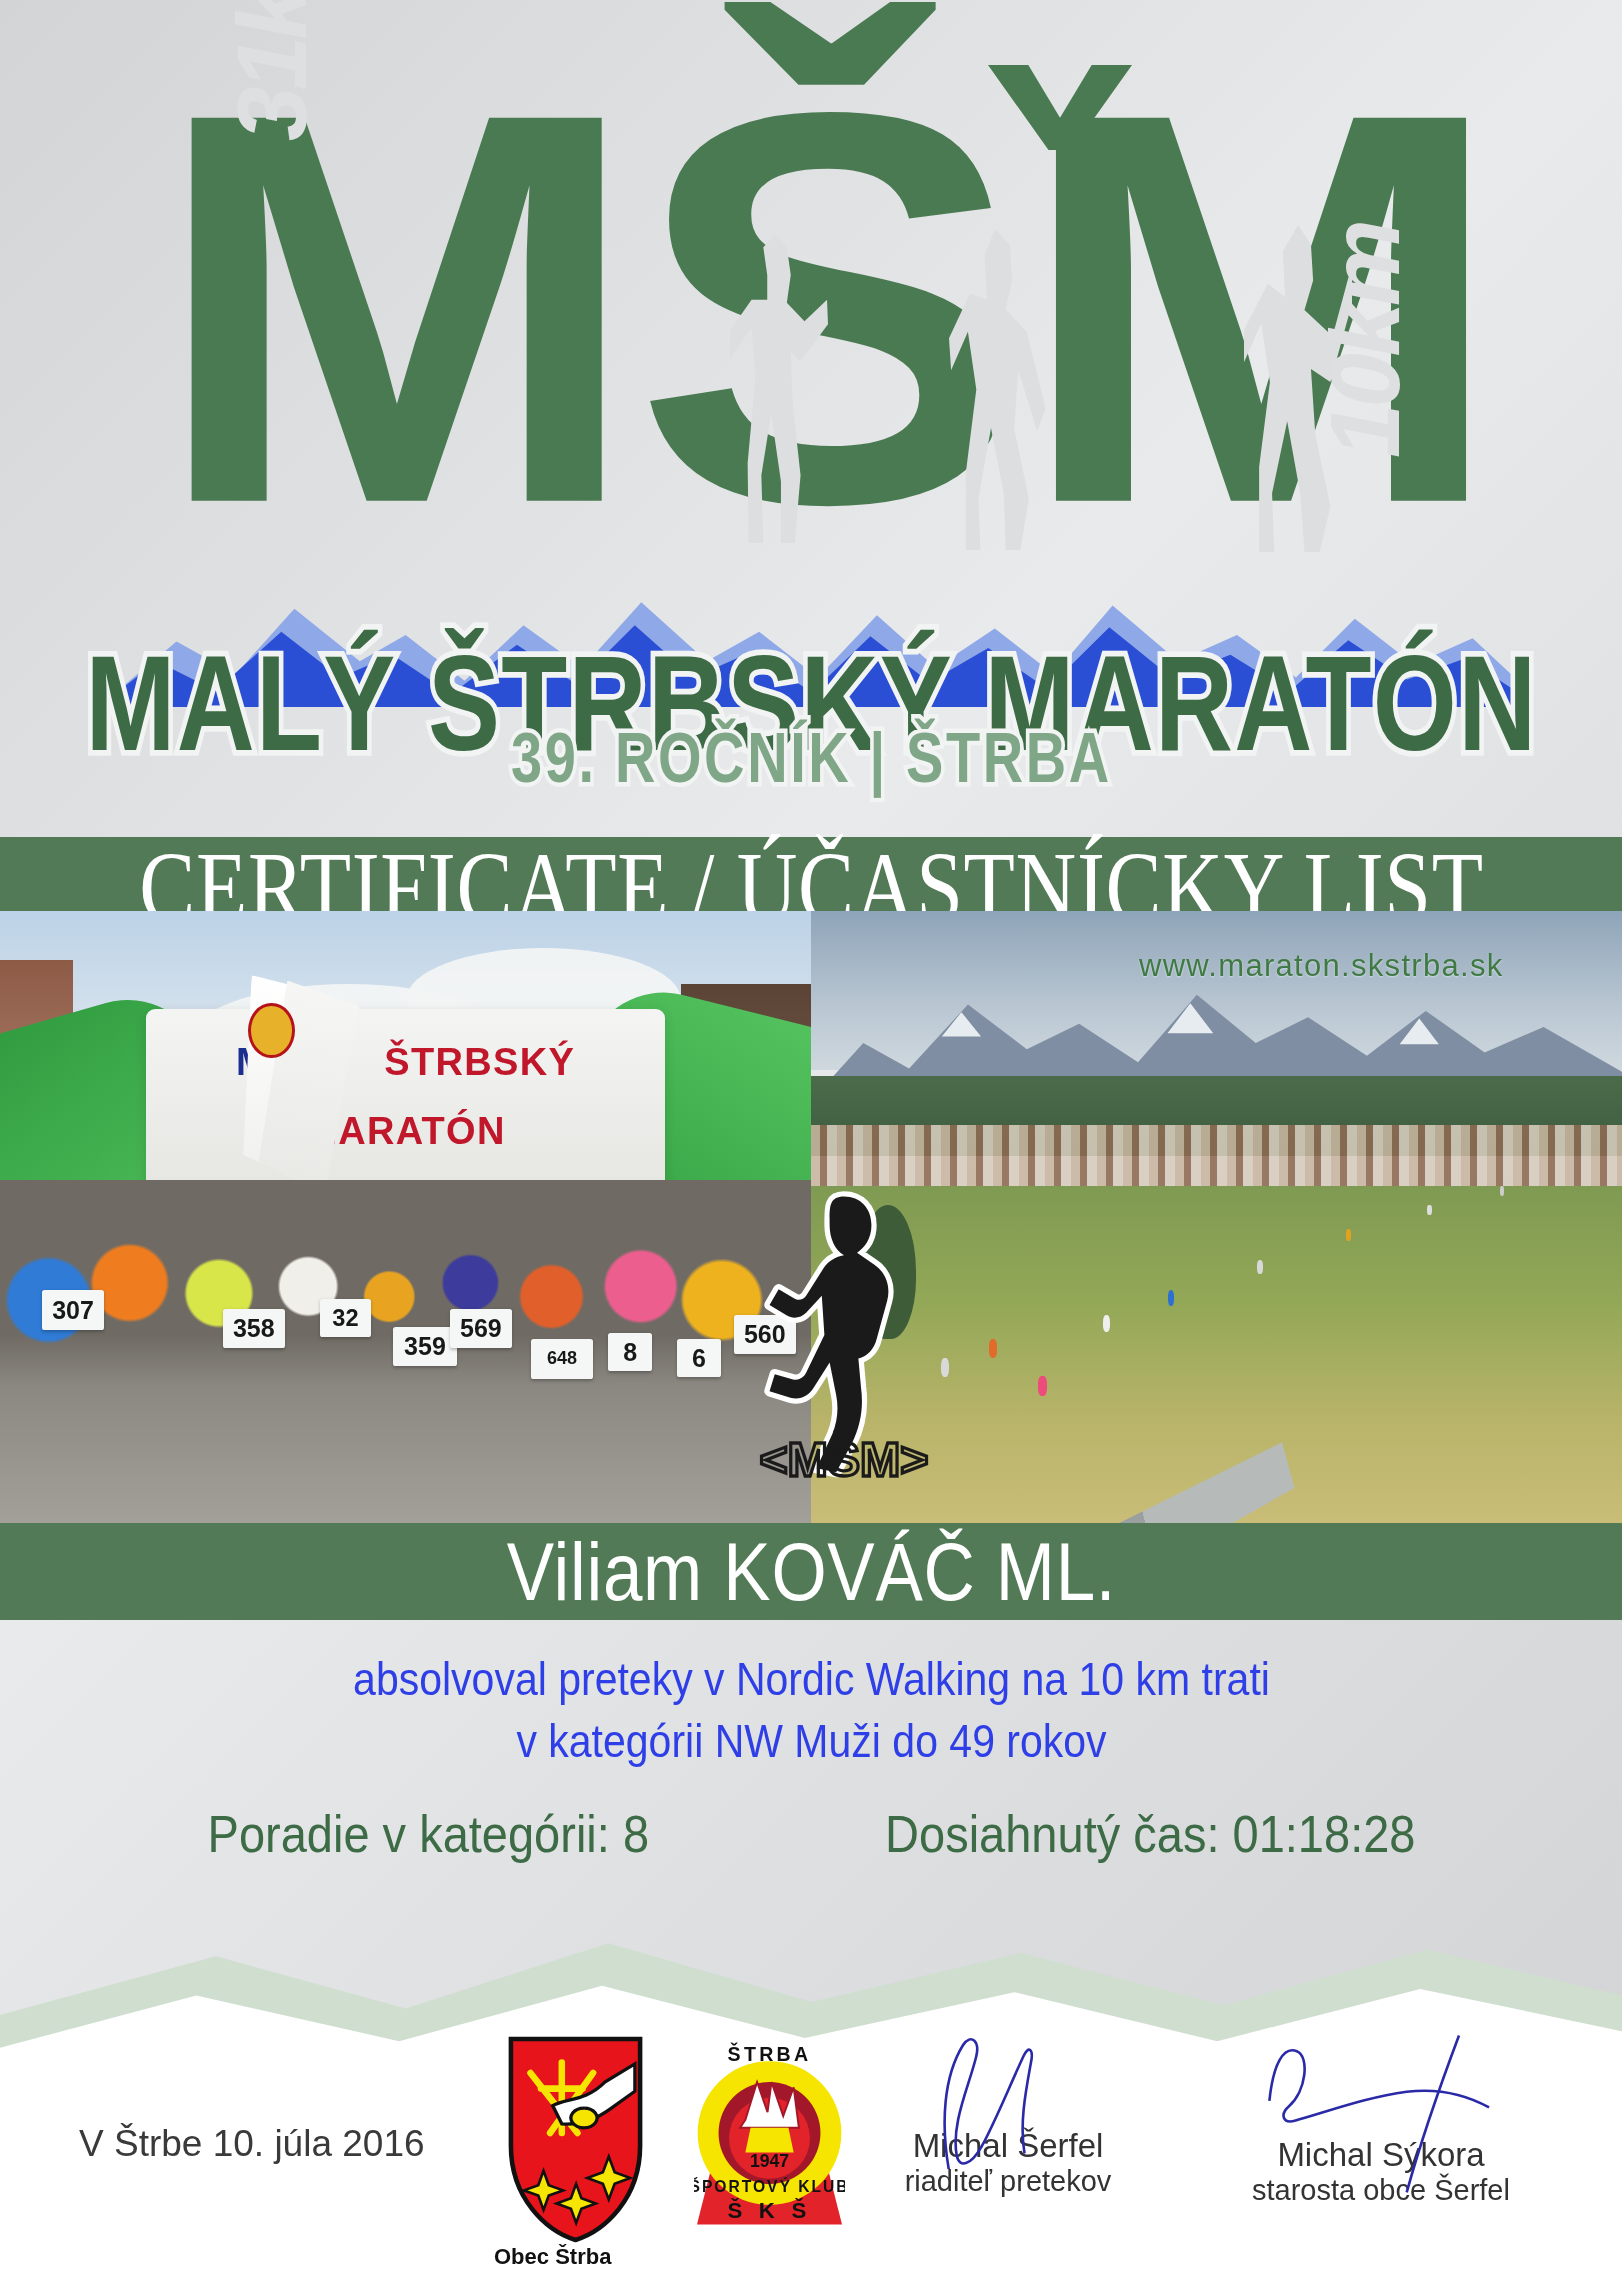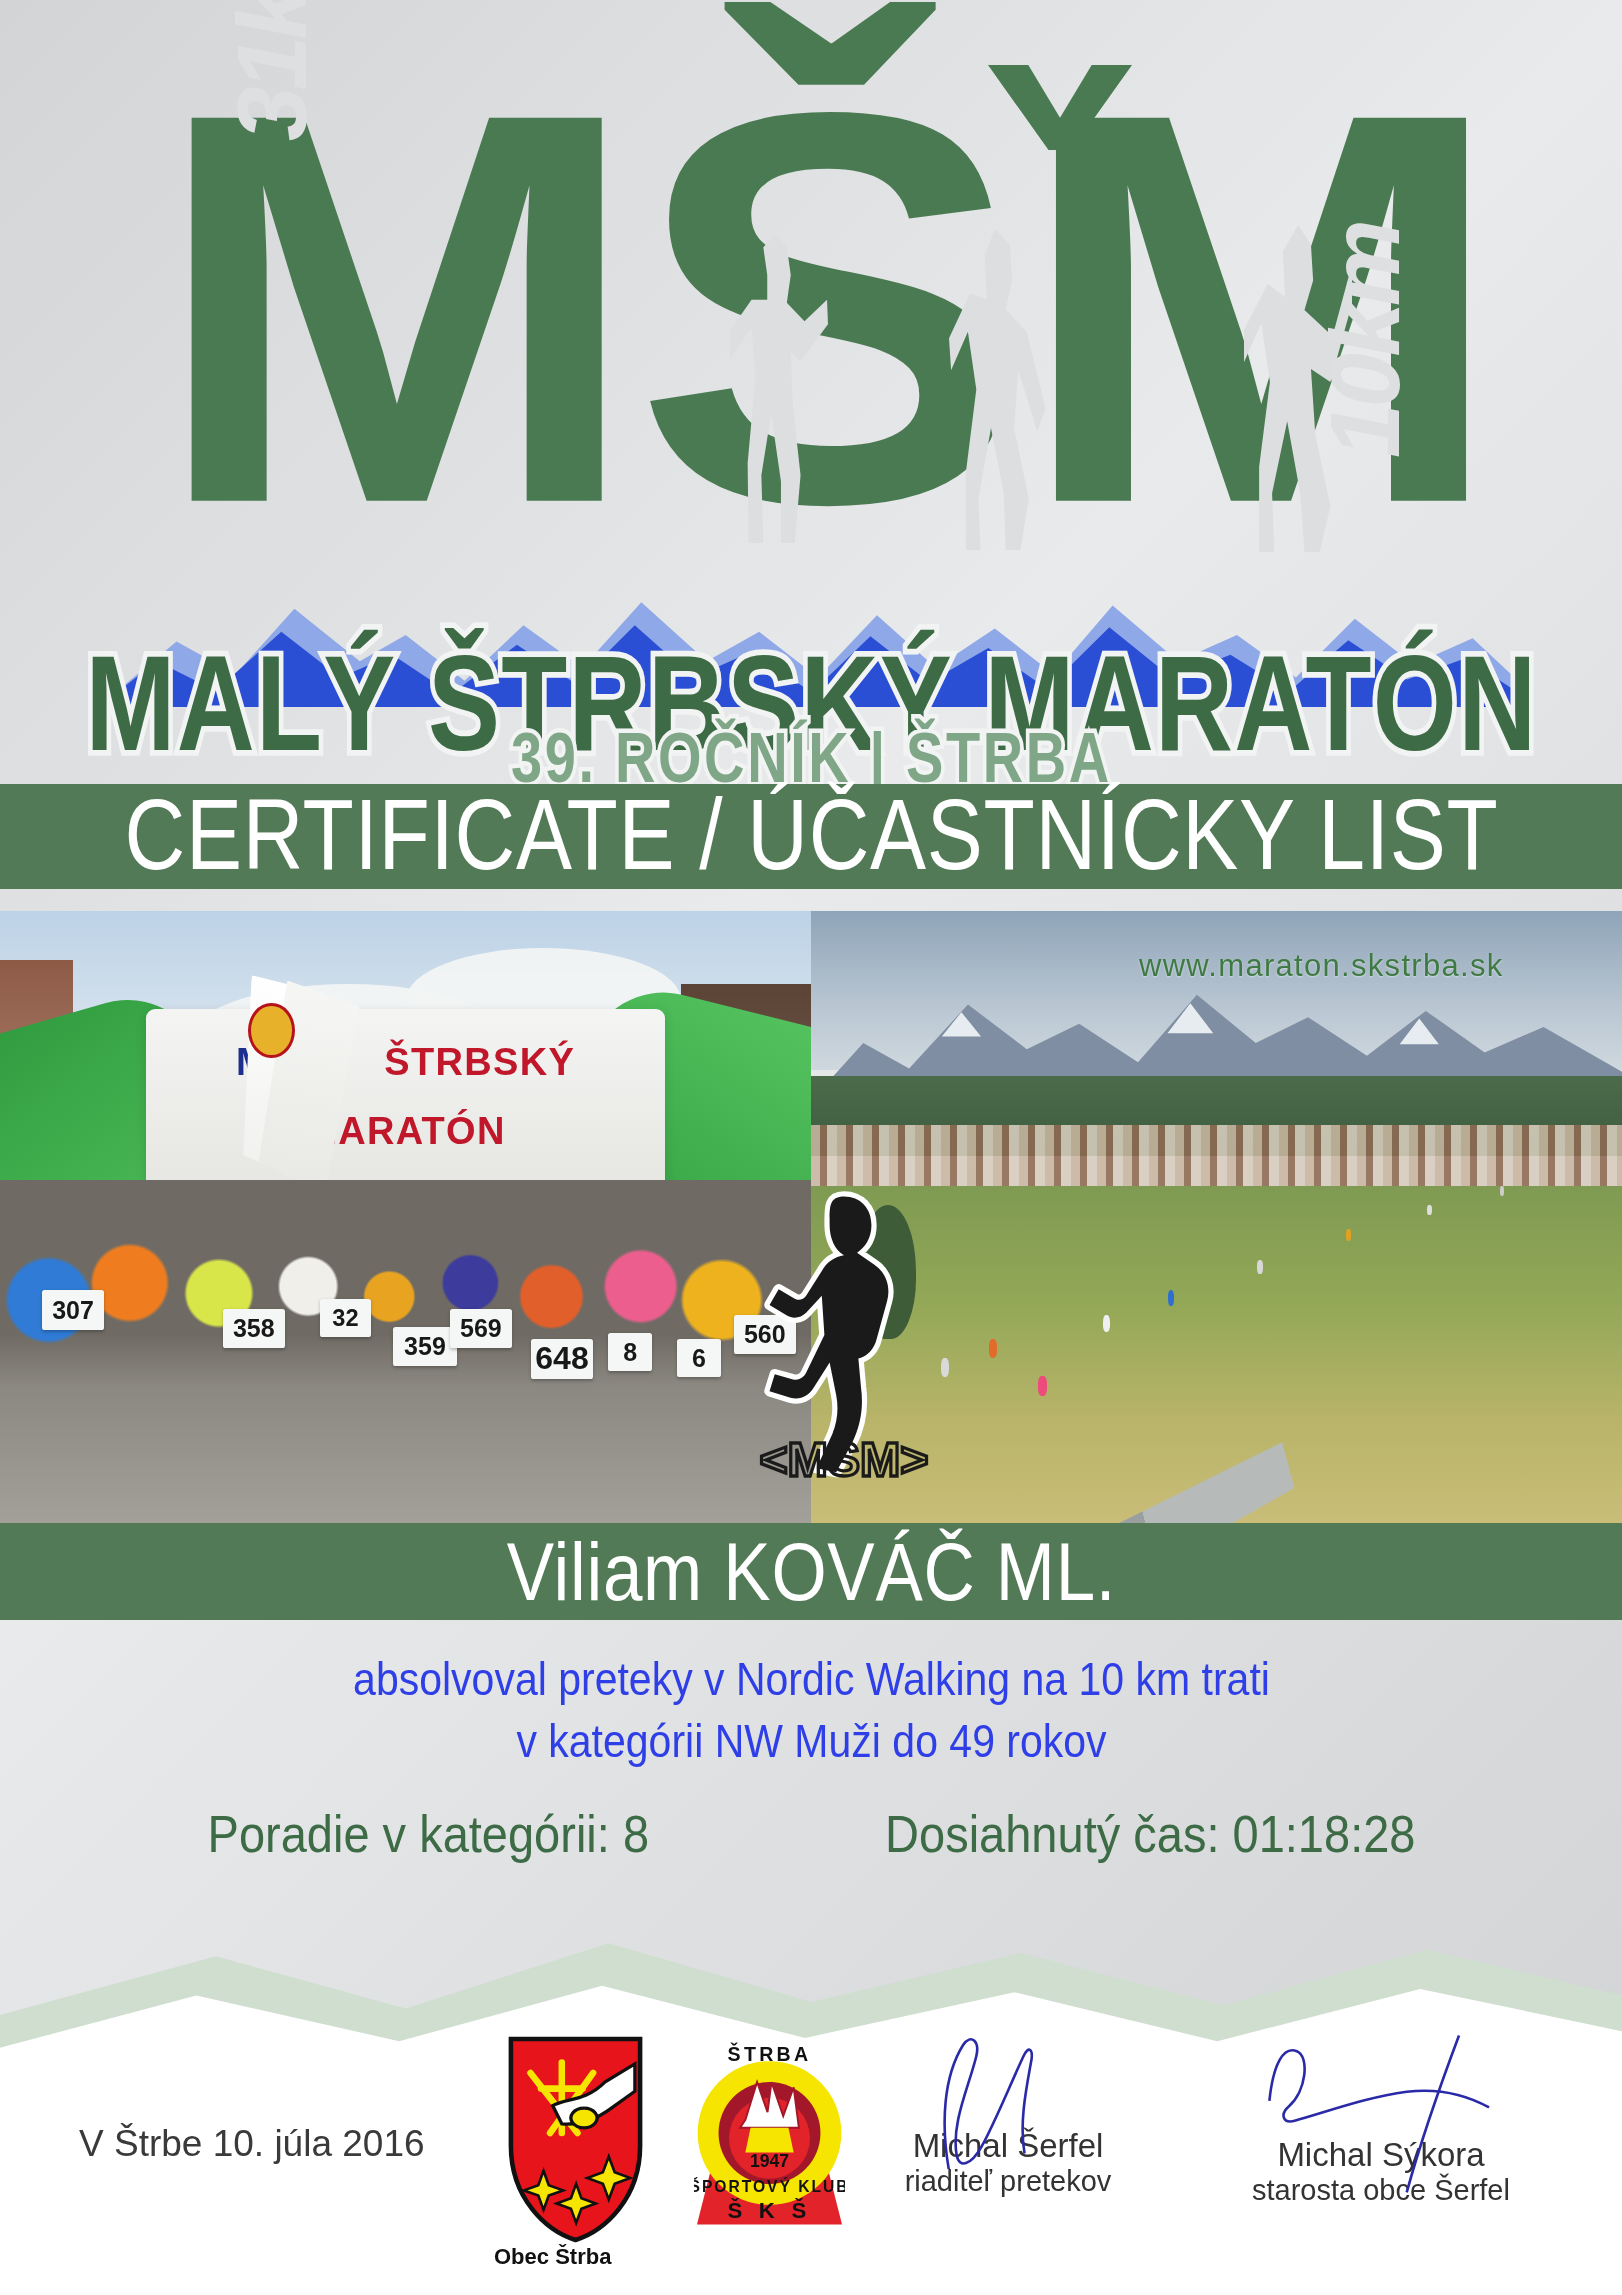--- a/index.html
+++ b/index.html
@@ -94,23 +94,24 @@
     z-index:8;
     -webkit-text-stroke:7.2px #f2f3f3;
     paint-order:stroke fill;
     transform:scaleY(1.25);
     transform-origin:center top;
     white-space:nowrap;
   }
 
   
   .cert-band{
-    position:absolute;left:0;top:784px;width:1623px;height:105px;
+    position:absolute;left:0;top:837px;width:1623px;height:105px;
     background:#537a56;
     z-index:10;
+    font-family:Liberation Serif, serif;
   }
   .cert-band .txt{
     position:absolute;left:0;top:-3.9px;width:1623px;
     text-align:center;
     font-size:84px;
     color:#fff;
     letter-spacing:0.7px;
     line-height:109px;
     transform:scaleY(1.2);
     transform-origin:center center;
@@ -321,21 +322,21 @@
       <div class="flag-b"></div>
       <div class="flag-badge"></div>
 
       <div class="crowd"></div>
 
       <div class="bib" style="left:5.2%;top:62%;width:7.6%;height:6.4%;font-size:25px;">307</div>
       <div class="bib" style="left:27.5%;top:65%;width:7.6%;height:6.4%;font-size:25px;">358</div>
       <div class="bib" style="left:39.5%;top:61.5%;width:6.2%;height:6.2%;font-size:23.6px;margin-top:12px;">32</div>
       <div class="bib" style="left:48.5%;top:68%;width:7.8%;height:6.4%;font-size:25px;">359</div>
       <div class="bib" style="left:55.5%;top:65%;width:7.6%;height:6.4%;font-size:25px;">569</div>
-      <div class="bib" style="left:65.5%;top:70%;width:7.6%;height:6.4%;font-size:32px;">648</div>
+      <div class="bib" style="left:65.5%;top:70%;width:7.6%;height:6.4%;font-size:18px;">648</div>
       <div class="bib" style="left:75%;top:69%;width:5.4%;height:6.2%;font-size:25px;">8</div>
       <div class="bib" style="left:83.5%;top:70%;width:5.4%;height:6.2%;font-size:25px;">6</div>
       <div class="bib" style="left:90.5%;top:66%;width:7.6%;height:6.4%;font-size:25px;">560</div>
     </div>
 
     <div class="photo photo-right">
       <div class="pr-sky"></div>
       <svg class="pr-mtn" viewBox="0 0 1240 210" preserveAspectRatio="none">
         <path d="M0,210 L80,120 L150,160 L240,60 L330,130 L410,90 L500,150 L590,45 L680,120 L760,80 L850,140 L940,70 L1030,135 L1120,95 L1240,165 L1240,210 Z" fill="#7f8ea2"></path>
         <path d="M230,72 L260,110 L200,110 Z M580,58 L615,105 L545,105 Z M930,82 L960,122 L900,122 Z" fill="#e7ecf0"></path>

